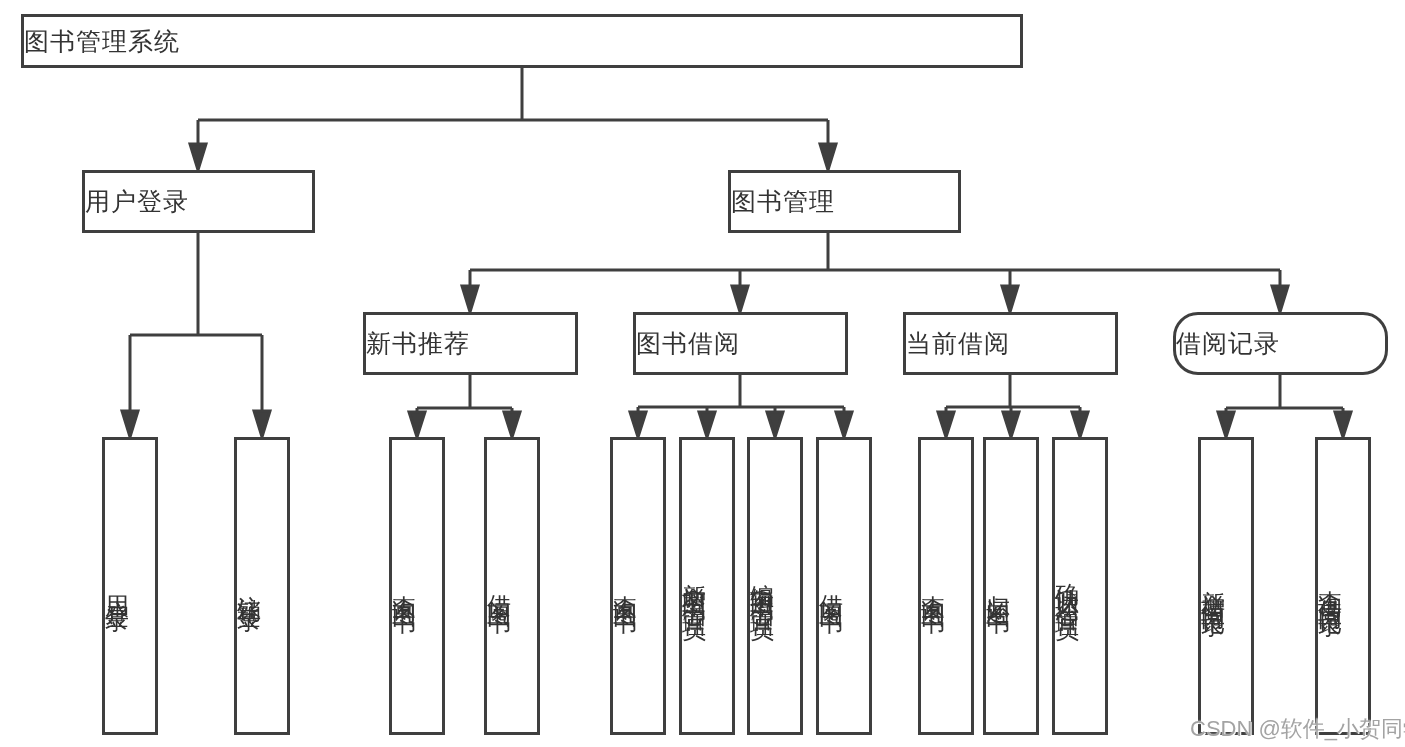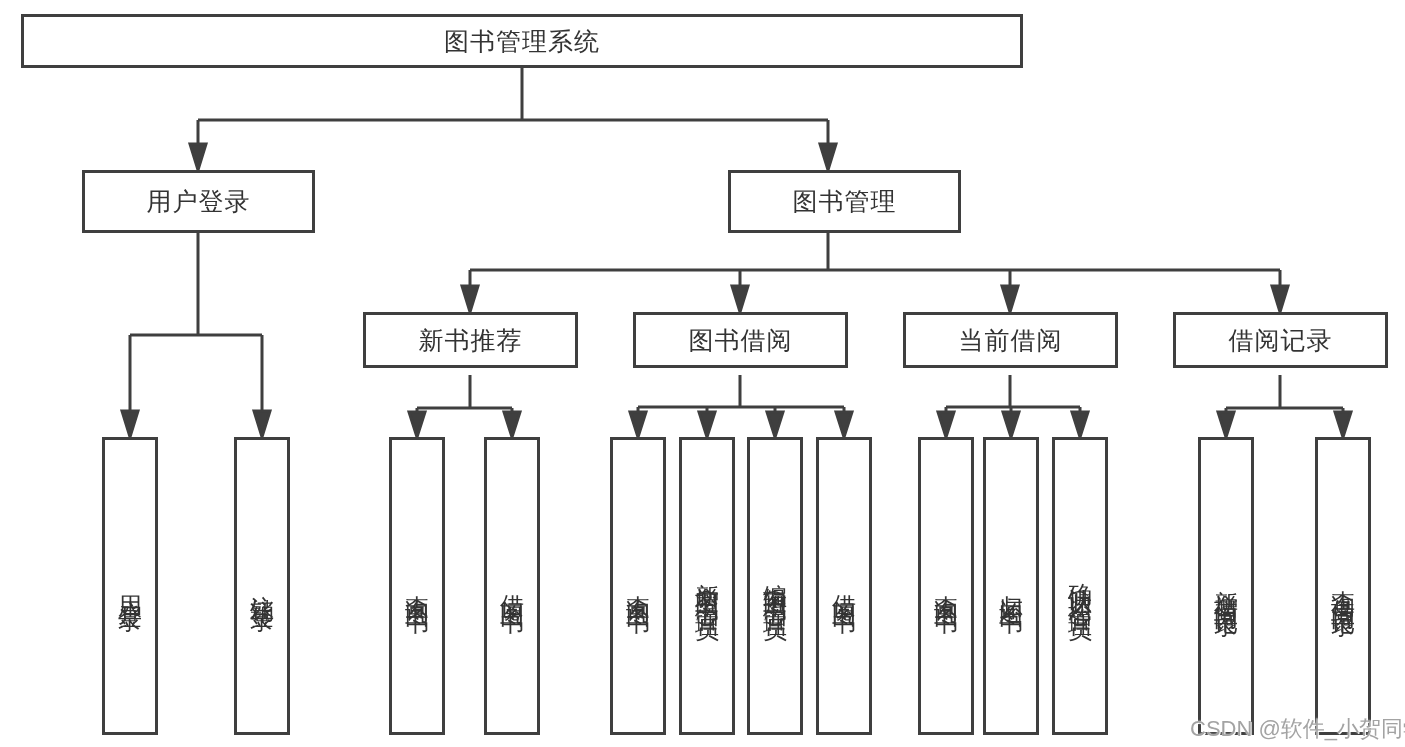--- a/index.html
+++ b/index.html
@@ -3,30 +3,30 @@
 <meta charset="utf-8">
 <style>
   html,body{margin:0;padding:0;background:#ffffff;}
   #stage{
     position:relative;width:1405px;height:747px;background:#ffffff;overflow:hidden;
     font-family:"Liberation Sans","DejaVu Sans",sans-serif;
   }
   #wires{position:absolute;left:0;top:0;width:1405px;height:747px;pointer-events:none;}
   .box{
     position:absolute;box-sizing:border-box;border:3px solid #3f3f3f;background:#ffffff;
-    display:flex;align-items:center;justify-content:center;color:#333333;z-index:2;font-family:Liberation Serif, serif;
+    display:flex;align-items:center;justify-content:flex-start;color:#333333;z-index:2;font-family:Liberation Serif, serif;
   }
   .h-label{font-size:25px;letter-spacing:1px;white-space:nowrap;}
   .leaf{width:56px;height:298px;top:437px;}
   .v-label{
     writing-mode:vertical-rl;text-orientation:mixed;
     font-size:24px;letter-spacing:5px;line-height:1;white-space:nowrap;
   }
   .lvl2{width:233px;height:63px;top:170px;}
-  .lvl3{width:215px;height:56px;top:312px;}
+  .lvl3{width:215px;height:63px;top:312px;}
   #watermark{
     position:absolute;left:1190px;top:714px;z-index:3;
     font-size:22px;color:#a3a3a3;text-shadow:0 0 2px #ffffff,1px 1px 0 #ffffff;
     white-space:nowrap;
   }
 </style>
 </head>
 <body>
 
 <div id="stage">
@@ -96,21 +96,21 @@
 
   <div class="box lvl3" style="left:363px;">
     <span class="h-label">新书推荐</span>
   </div>
   <div class="box lvl3" style="left:903px;">
     <span class="h-label">当前借阅</span>
   </div>
   <div class="box lvl3" style="left:633px;">
     <span class="h-label">图书借阅</span>
   </div>
-  <div class="box lvl3" style="left:1173px;">
+  <div class="box lvl3" style="left:1173px;border-radius:25px;">
     <span class="h-label">借阅记录</span>
   </div>
 
   <div class="box leaf" style="left:102px;">
     <span class="v-label">用户登录</span>
   </div>
   <div class="box leaf" style="left:234px;">
     <span class="v-label">注销登录</span>
   </div>
 

